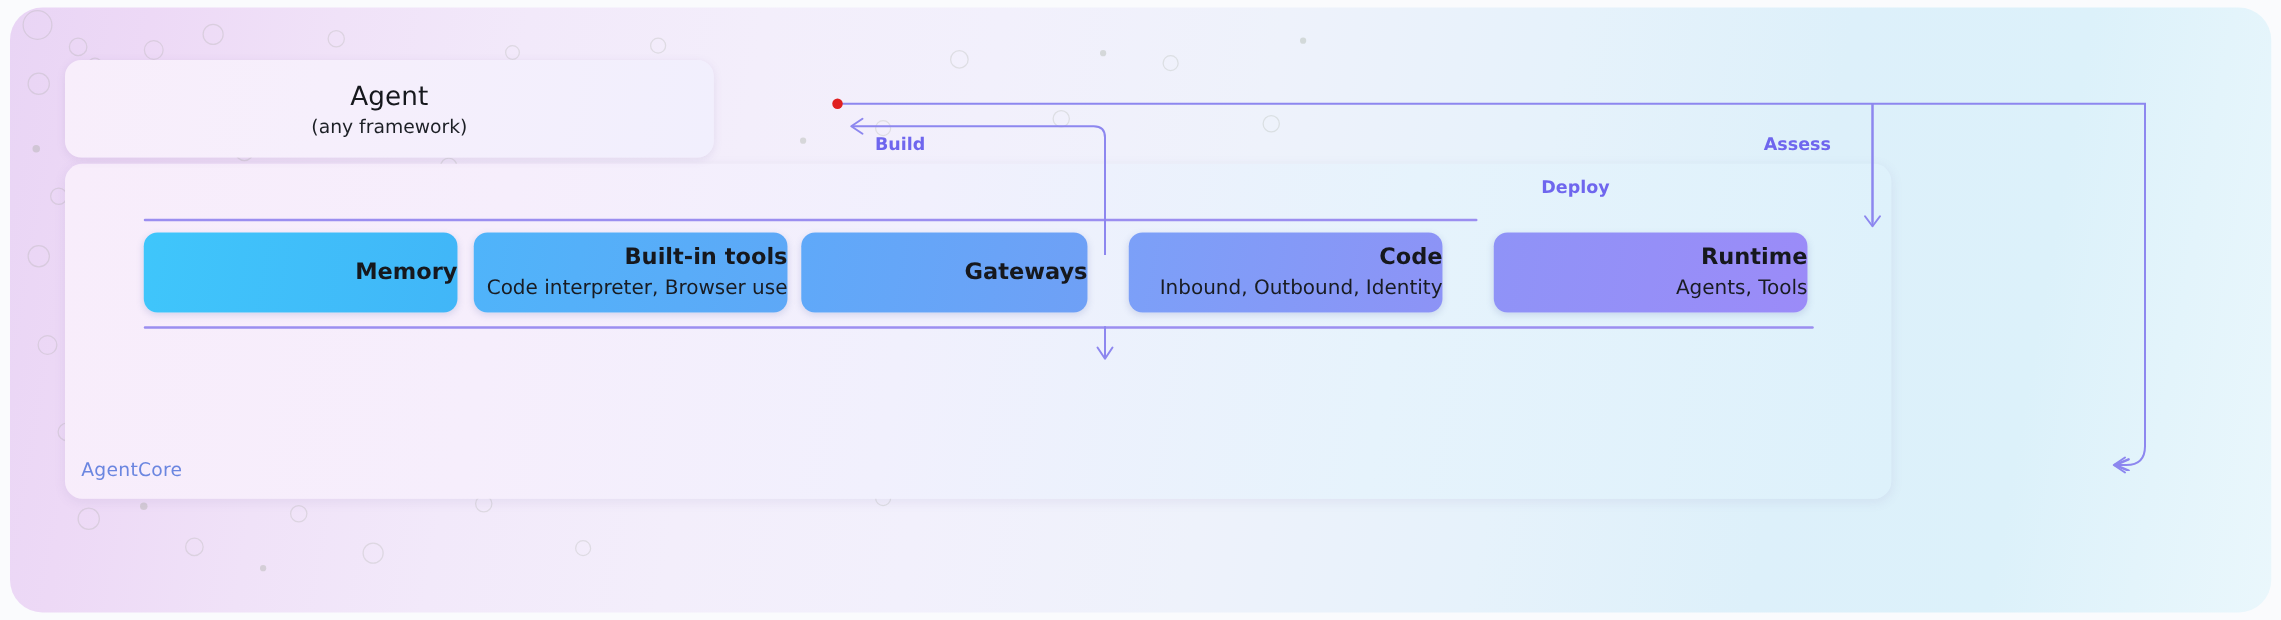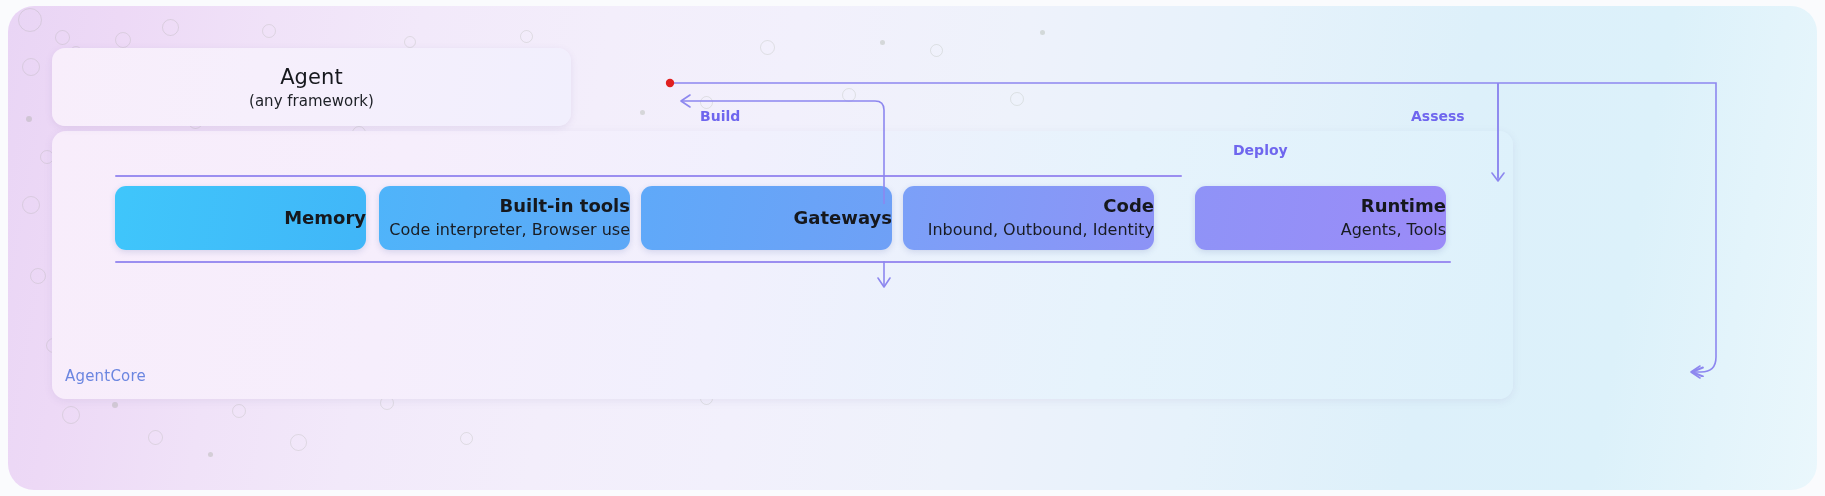--- a/index.html
+++ b/index.html
@@ -55,21 +55,21 @@
     display:flex;flex-direction:column;align-items:flex-end;justify-content:center;
     box-shadow:0 2px 6px rgba(70,90,160,.18);
   }
   .cap .t{font-size:18px;font-weight:700;color:#16181d;line-height:1.15;}
   .cap .s{font-size:16px;color:#191c22;margin-top:4px;line-height:1.15;}
 
   .cap-memory  {left:115px; top:186px; width:251px;height:64px;
                 background:linear-gradient(100deg,#3fc6fb,#41b6f8);}
   .cap-tools   {left:379px; top:186px; width:251px;height:64px;
                 background:linear-gradient(100deg,#4fb4fa,#5ea8f7);}
-  .cap-gateways{left:641px; top:186px; width:251px;height:64px;
+  .cap-gateways{left:641px; top:186px; width:229px;height:64px;
                 background:linear-gradient(100deg,#5fa9f9,#6fa0f6);}
   .cap-auth    {left:903px; top:186px; width:251px;height:64px;
                 background:linear-gradient(100deg,#7ba0f8,#8d93f6);}
   .cap-runtime {left:1195px;top:186px; width:251px;height:64px;
                 background:linear-gradient(100deg,#8f93f7,#9b8bf8);border-radius:11px;}
 
   .obs{
     position:absolute;left:115px;top:291px;width:1331px;height:50px;
     border-radius:11px;
     background:linear-gradient(95deg,#49bdfa 0%,#5aabf8 38%,#7f9df7 68%,#9a8cf8 100%);

